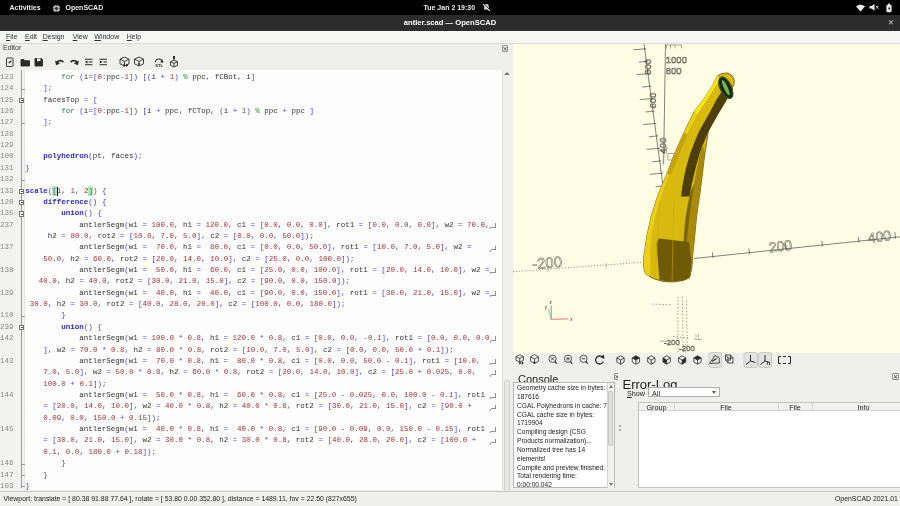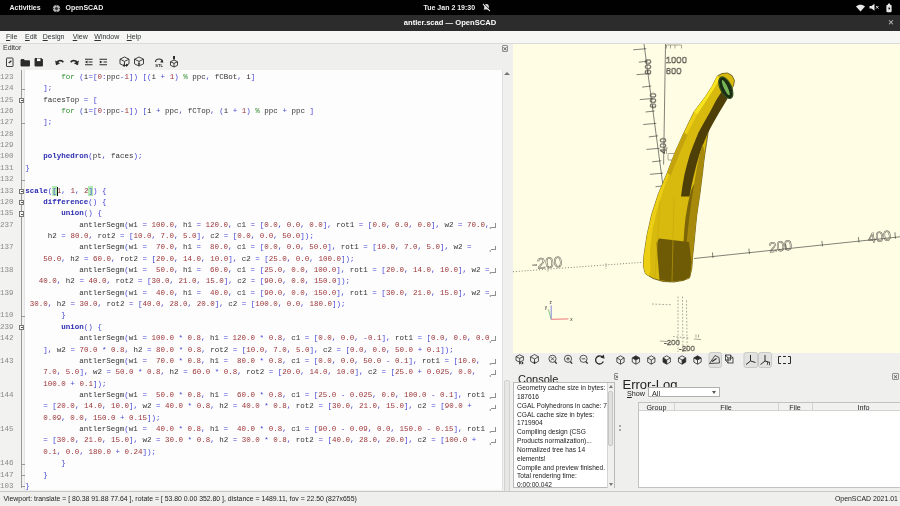--- a/index.html
+++ b/index.html
@@ -222,21 +222,21 @@
 <div class="cr" style="top:319.98px">            <i class="d">antlerSegm</i><i class="o">(</i><i class="d">w1</i> <i class="o">=</i>  <i class="n">50.0</i> <i class="o">*</i> <i class="n">0.8</i><i class="o">,</i> <i class="d">h1</i> <i class="o">=</i>  <i class="n">60.0</i> <i class="o">*</i> <i class="n">0.8</i><i class="o">,</i> <i class="d">c1</i> <i class="o">=</i> <i class="o">[</i><i class="n">25.0</i> <i class="o">-</i> <i class="n">0.025</i><i class="o">,</i> <i class="n">0.0</i><i class="o">,</i> <i class="n">100.0</i> <i class="o">-</i> <i class="n">0.1</i><i class="o">]</i><i class="o">,</i> <i class="d">rot1</i></div>
 <div class="wm" style="top:323.18px"></div>
 <div class="cr" style="top:331.34px">    <i class="o">=</i> <i class="o">[</i><i class="n">20.0</i><i class="o">,</i> <i class="n">14.0</i><i class="o">,</i> <i class="n">10.0</i><i class="o">]</i><i class="o">,</i> <i class="d">w2</i> <i class="o">=</i> <i class="n">40.0</i> <i class="o">*</i> <i class="n">0.8</i><i class="o">,</i> <i class="d">h2</i> <i class="o">=</i> <i class="n">40.0</i> <i class="o">*</i> <i class="n">0.8</i><i class="o">,</i> <i class="d">rot2</i> <i class="o">=</i> <i class="o">[</i><i class="n">30.0</i><i class="o">,</i> <i class="n">21.0</i><i class="o">,</i> <i class="n">15.0</i><i class="o">]</i><i class="o">,</i> <i class="d">c2</i> <i class="o">=</i> <i class="o">[</i><i class="n">90.0</i> <i class="o">+</i></div>
 <div class="wm" style="top:334.54px"></div>
 <div class="cr" style="top:342.70px">    <i class="n">0.09</i><i class="o">,</i> <i class="n">0.0</i><i class="o">,</i> <i class="n">150.0</i> <i class="o">+</i> <i class="n">0.15</i><i class="o">]</i><i class="o">)</i><i class="o">;</i></div>
 <div class="ln" style="top:354.06px">145</div>
 <div class="cr" style="top:354.06px">            <i class="d">antlerSegm</i><i class="o">(</i><i class="d">w1</i> <i class="o">=</i>  <i class="n">40.0</i> <i class="o">*</i> <i class="n">0.8</i><i class="o">,</i> <i class="d">h1</i> <i class="o">=</i>  <i class="n">40.0</i> <i class="o">*</i> <i class="n">0.8</i><i class="o">,</i> <i class="d">c1</i> <i class="o">=</i> <i class="o">[</i><i class="n">90.0</i> <i class="o">-</i> <i class="n">0.09</i><i class="o">,</i> <i class="n">0.0</i><i class="o">,</i> <i class="n">150.0</i> <i class="o">-</i> <i class="n">0.15</i><i class="o">]</i><i class="o">,</i> <i class="d">rot1</i></div>
 <div class="wm" style="top:357.26px"></div>
 <div class="cr" style="top:365.42px">    <i class="o">=</i> <i class="o">[</i><i class="n">30.0</i><i class="o">,</i> <i class="n">21.0</i><i class="o">,</i> <i class="n">15.0</i><i class="o">]</i><i class="o">,</i> <i class="d">w2</i> <i class="o">=</i> <i class="n">30.0</i> <i class="o">*</i> <i class="n">0.8</i><i class="o">,</i> <i class="d">h2</i> <i class="o">=</i> <i class="n">30.0</i> <i class="o">*</i> <i class="n">0.8</i><i class="o">,</i> <i class="d">rot2</i> <i class="o">=</i> <i class="o">[</i><i class="n">40.0</i><i class="o">,</i> <i class="n">28.0</i><i class="o">,</i> <i class="n">20.0</i><i class="o">]</i><i class="o">,</i> <i class="d">c2</i> <i class="o">=</i> <i class="o">[</i><i class="n">100.0</i> <i class="o">+</i></div>
 <div class="wm" style="top:368.62px"></div>
-<div class="cr" style="top:376.78px">    <i class="n">0.1</i><i class="o">,</i> <i class="n">0.0</i><i class="o">,</i> <i class="n">180.0</i> <i class="o">+</i> <i class="n">0.24</i><i class="o">]</i><i class="o">)</i><i class="o">;</i></div>
+<div class="cr" style="top:376.78px">    <i class="n">0.1</i><i class="o">,</i> <i class="n">0.0</i><i class="o">,</i> <i class="n">180.0</i> <i class="o">+</i> <i class="n">0.18</i><i class="o">]</i><i class="o">)</i><i class="o">;</i></div>
 <div class="ln" style="top:388.14px">146</div>
 <div class="cr" style="top:388.14px">        <i class="o">}</i></div>
 <div class="ln" style="top:399.50px">147</div>
 <div class="cr" style="top:399.50px">    <i class="o">}</i></div>
 <div class="ln" style="top:410.86px">103</div>
 <div class="cr" style="top:410.86px"><i class="o">}</i></div>
 <div id="vsb">
  <div style="position:absolute;left:1.5px;top:2px;width:0;height:0;border-left:3px solid transparent;border-right:3px solid transparent;border-bottom:3.5px solid #777"></div>
  <div style="position:absolute;left:1.5px;bottom:2px;width:0;height:0;border-left:3px solid transparent;border-right:3px solid transparent;border-top:3.5px solid #777"></div>
  <div style="position:absolute;left:1.2px;top:310px;width:6px;height:150px;background:#e7e7e6;border:0.6px solid #d2d2d1;border-radius:2px"></div>

